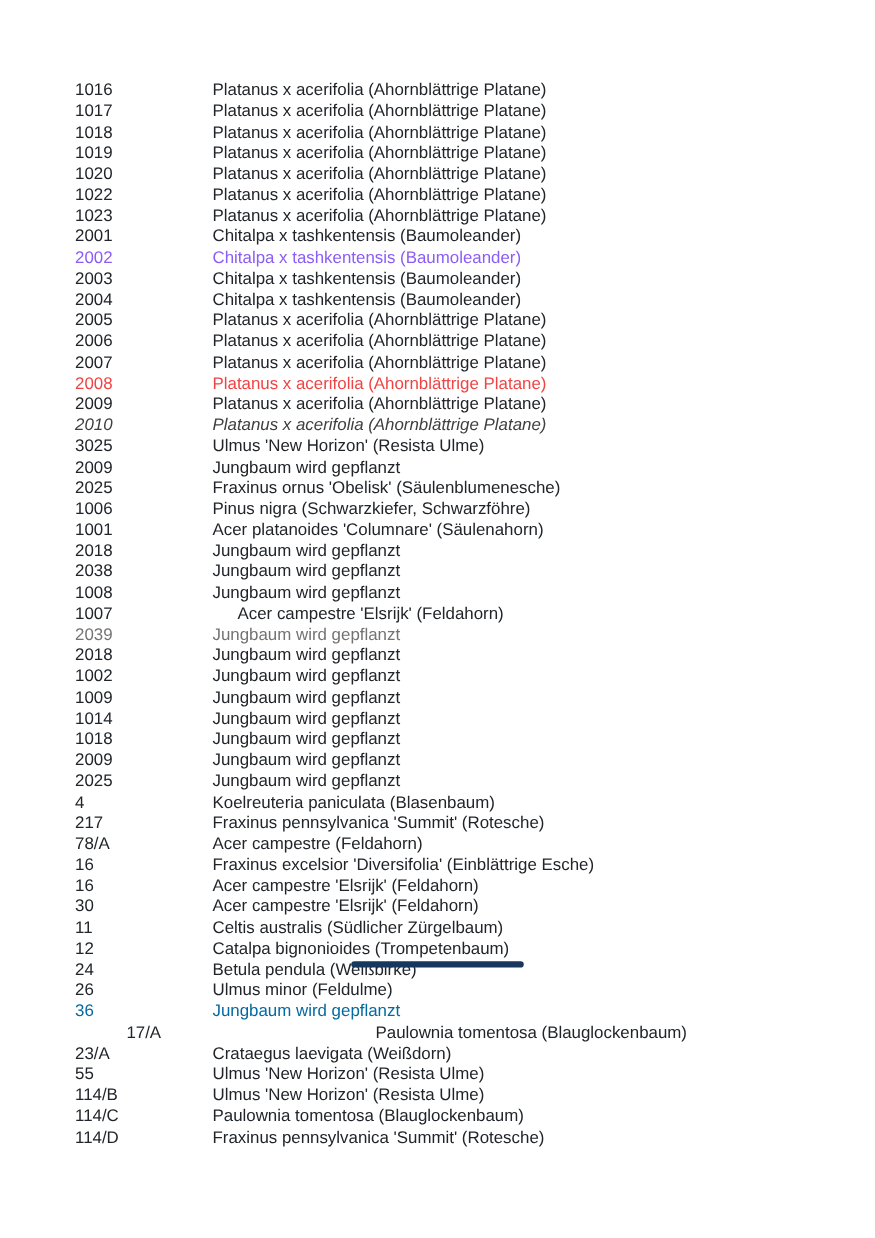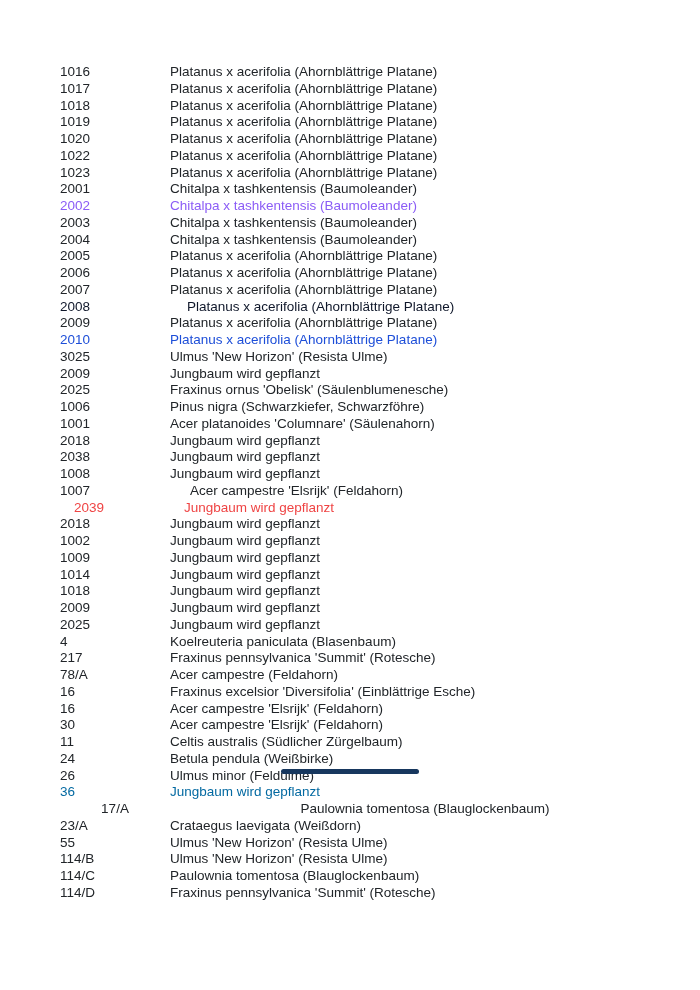--- a/index.html
+++ b/index.html
@@ -105,29 +105,29 @@
         <span class="tree-species">Platanus x acerifolia (Ahornblättrige Platane)</span>
       </div>
       <div class="tree-row" style="color: rgb(33, 37, 41);">
         <span class="tree-id">2006</span>
         <span class="tree-species">Platanus x acerifolia (Ahornblättrige Platane)</span>
       </div>
       <div class="tree-row" style="color: rgb(33, 37, 41);">
         <span class="tree-id">2007</span>
         <span class="tree-species">Platanus x acerifolia (Ahornblättrige Platane)</span>
       </div>
-      <div class="tree-row" style="color: #0f172a; gap: 17px;">
+      <div class="tree-row" style="color: #ef4444;">
         <span class="tree-id">2008</span>
         <span class="tree-species">Platanus x acerifolia (Ahornblättrige Platane)</span>
       </div>
       <div class="tree-row" style="color: rgb(33, 37, 41);">
         <span class="tree-id">2009</span>
         <span class="tree-species">Platanus x acerifolia (Ahornblättrige Platane)</span>
       </div>
-      <div class="tree-row" style="color: #1d4ed8;">
+      <div class="tree-row" style="color: #404040; font-style: italic;">
         <span class="tree-id">2010</span>
         <span class="tree-species">Platanus x acerifolia (Ahornblättrige Platane)</span>
       </div>
       <div class="tree-row" style="color: rgb(33, 37, 41);">
         <span class="tree-id">3025</span>
         <span class="tree-species">Ulmus 'New Horizon' (Resista Ulme)</span>
       </div>
       <div class="tree-row" style="color: rgb(33, 37, 41);">
         <span class="tree-id">2009</span>
         <span class="tree-species">Jungbaum wird gepflanzt</span>
@@ -153,21 +153,21 @@
         <span class="tree-species">Jungbaum wird gepflanzt</span>
       </div>
       <div class="tree-row" style="color: rgb(33, 37, 41);">
         <span class="tree-id">1008</span>
         <span class="tree-species">Jungbaum wird gepflanzt</span>
       </div>
       <div class="tree-row" style="color: rgb(33, 37, 41); gap: 20px;">
         <span class="tree-id">1007</span>
         <span class="tree-species">Acer campestre 'Elsrijk' (Feldahorn)</span>
       </div>
-      <div class="tree-row" style="color: #ef4444; margin-left: 14px;">
+      <div class="tree-row" style="color: #737373;">
         <span class="tree-id">2039</span>
         <span class="tree-species">Jungbaum wird gepflanzt</span>
       </div>
       <div class="tree-row" style="color: rgb(33, 37, 41);">
         <span class="tree-id">2018</span>
         <span class="tree-species">Jungbaum wird gepflanzt</span>
       </div>
       <div class="tree-row" style="color: rgb(33, 37, 41);">
         <span class="tree-id">1002</span>
         <span class="tree-species">Jungbaum wird gepflanzt</span>
@@ -212,20 +212,24 @@
         <span class="tree-id">16</span>
         <span class="tree-species">Acer campestre 'Elsrijk' (Feldahorn)</span>
       </div>
       <div class="tree-row" style="color: rgb(33, 37, 41);">
         <span class="tree-id">30</span>
         <span class="tree-species">Acer campestre 'Elsrijk' (Feldahorn)</span>
       </div>
       <div class="tree-row" style="color: rgb(33, 37, 41);">
         <span class="tree-id">11</span>
         <span class="tree-species">Celtis australis (Südlicher Zürgelbaum)</span>
+      </div>
+      <div class="tree-row" style="color: rgb(33, 37, 41);">
+        <span class="tree-id">12</span>
+        <span class="tree-species">Catalpa bignonioides (Trompetenbaum)</span>
       </div>
       <div class="tree-row" style="color: rgb(33, 37, 41);">
         <span class="tree-id">24</span>
         <span class="tree-species">Betula pendula (Weißbirke)</span>
       </div>
       <div class="tree-row" style="color: rgb(33, 37, 41);">
         <span class="tree-id">26</span>
         <span class="tree-species">Ulmus minor (Feldulme)</span>
       </div>
       <div class="tree-row" style="color: #0369a1;">

